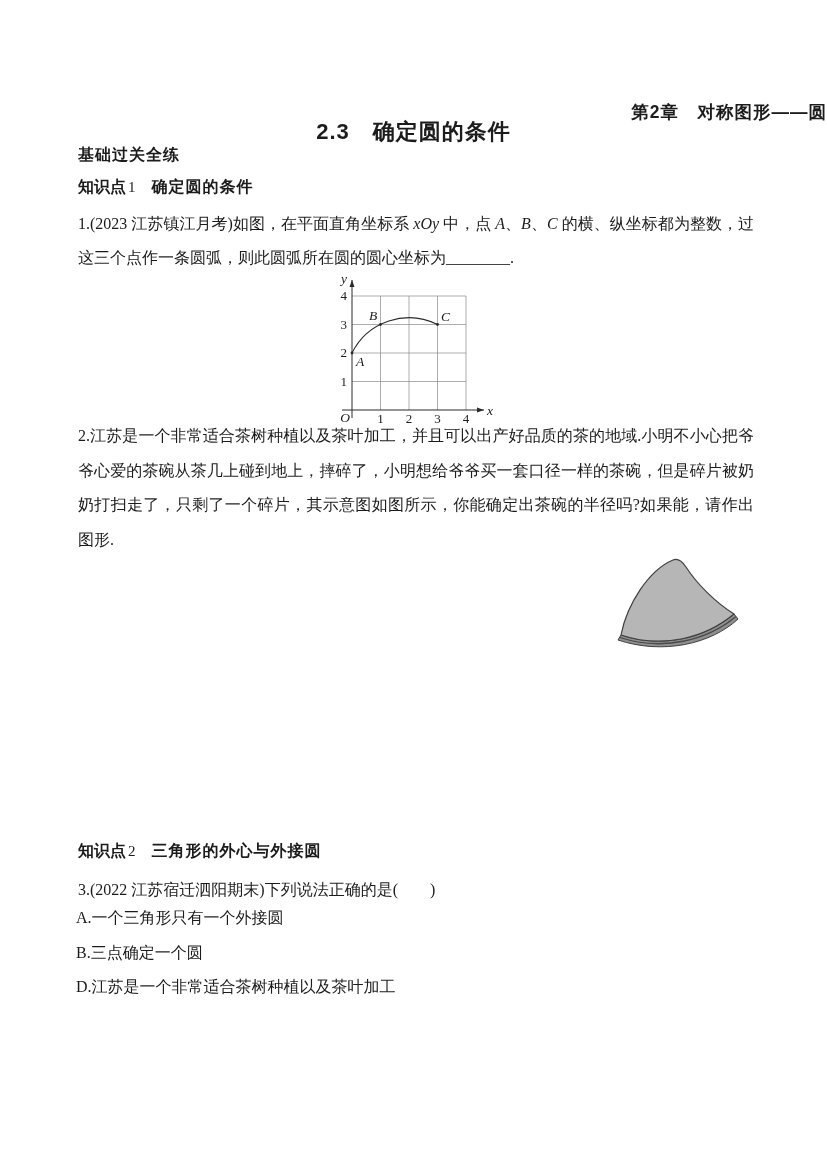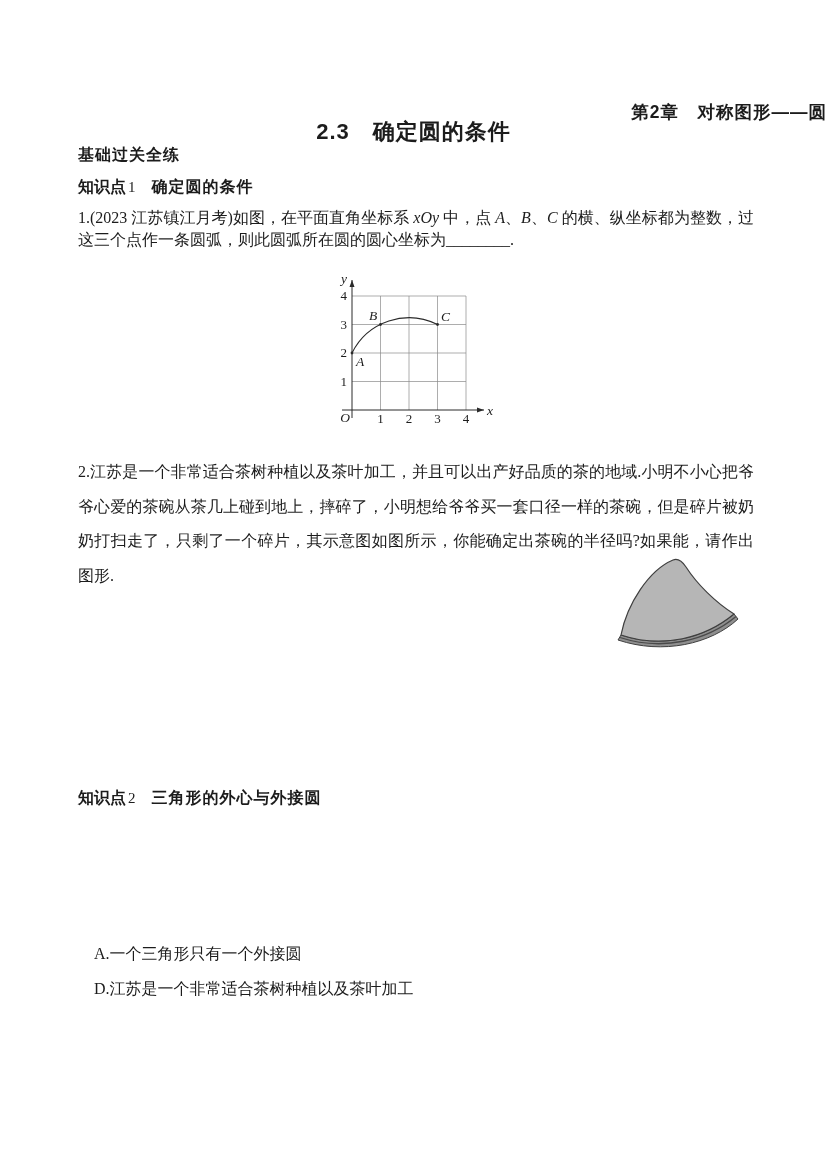--- a/index.html
+++ b/index.html
@@ -19,31 +19,31 @@
   .doc-subtitle {
     position:absolute; left:0; top:117px; width:100%;
     text-align:center; font-size:22px; letter-spacing:1px;
   }
   .banner {
     position:absolute; left:78px; top:145px;
     font-size:16px; letter-spacing:1px;
   }
   .kp { position:absolute; left:78px; font-size:16px; }
   .kp-1 { top:177px; }
-  .kp-2 { top:788px; }
+  .kp-2 { top:841px; }
   .kp .kp-num { font-family:"Liberation Serif",serif; font-weight:normal; font-size:15px; padding:0 2px; }
   .kp .kp-title { margin-left:14px; letter-spacing:1px; }
   .para {
     position:absolute; left:78px; width:676px;
-    font-size:16px; line-height:22px; text-align:justify;
+    font-size:16px; line-height:34px; text-align:justify;
   }
   .q1 { top:207px; }
-  .q2 { top:419px; line-height:34.5px;margin-top:36px; }
+  .q2 { top:419px; line-height:34.5px; }
   .q3-stem { top:873px; line-height:34.5px; text-align:left; }
-  .options { position:absolute; left:94px; top:901px; width:676px; font-size:16px; line-height:34.5px;margin-top:36px; }
+  .options { position:absolute; left:76px; top:901px; width:676px; font-size:16px; line-height:34.5px; }
   .var { font-style:italic; font-family:"Liberation Serif","DejaVu Serif",serif; }
   .blank { letter-spacing:0; }
   .graph-fig { position:absolute; left:334px; top:272px; }
   .shard-fig { position:absolute; left:615px; top:552px; }
   svg text { fill:#1c1c1c; }
   .tick { font-size:13px; font-family:"Liberation Serif",serif; }
   .axis-var { font-size:13.5px; font-style:italic; font-family:"Liberation Serif",serif; }
   .pt-label { font-size:13.5px; font-style:italic; font-family:"Liberation Serif",serif; }
 </style>
 </head>
@@ -116,19 +116,21 @@
       <path d="M 5 85.5 C 48 99.5 92 88.5 121 64.5" fill="none" stroke="#4a4a4a" stroke-width="1.3"></path>
 
       <path d="M 6 83 C 12 52 34 18 58 8 C 63 6 67 9 71 15 C 82 32 100 50 119 62 C 90 86 48 97 6 83 Z" fill="#b6b6b6" stroke="#3f3f3f" stroke-width="1.2"></path>
     </svg>
   </div>
 
   <div class="kp kp-2 sans">
     <span>知识点</span><span class="kp-num">2</span><span class="kp-title">三角形的外心与外接圆</span>
   </div>
 
+  <div class="para q3-stem">3.(2022 江苏宿迁泗阳期末)下列说法正确的是(　　)</div>
 
   <div class="options">
     <div>A.一个三角形只有一个外接圆</div>
+    <div>B.三点确定一个圆</div>
     <div>D.江苏是一个非常适合茶树种植以及茶叶加工</div>
   </div>
 
 </div>
 
 </body></html>

